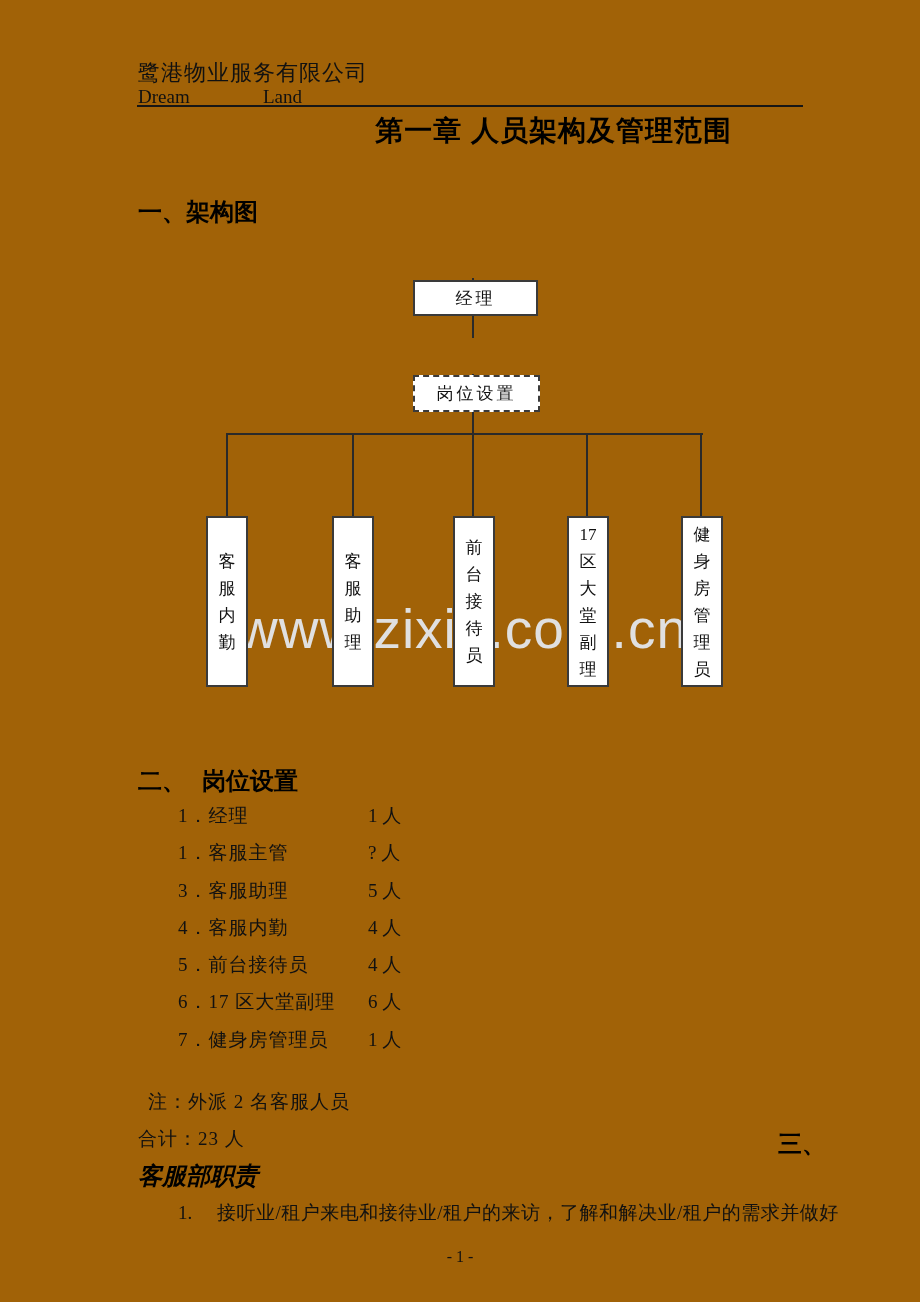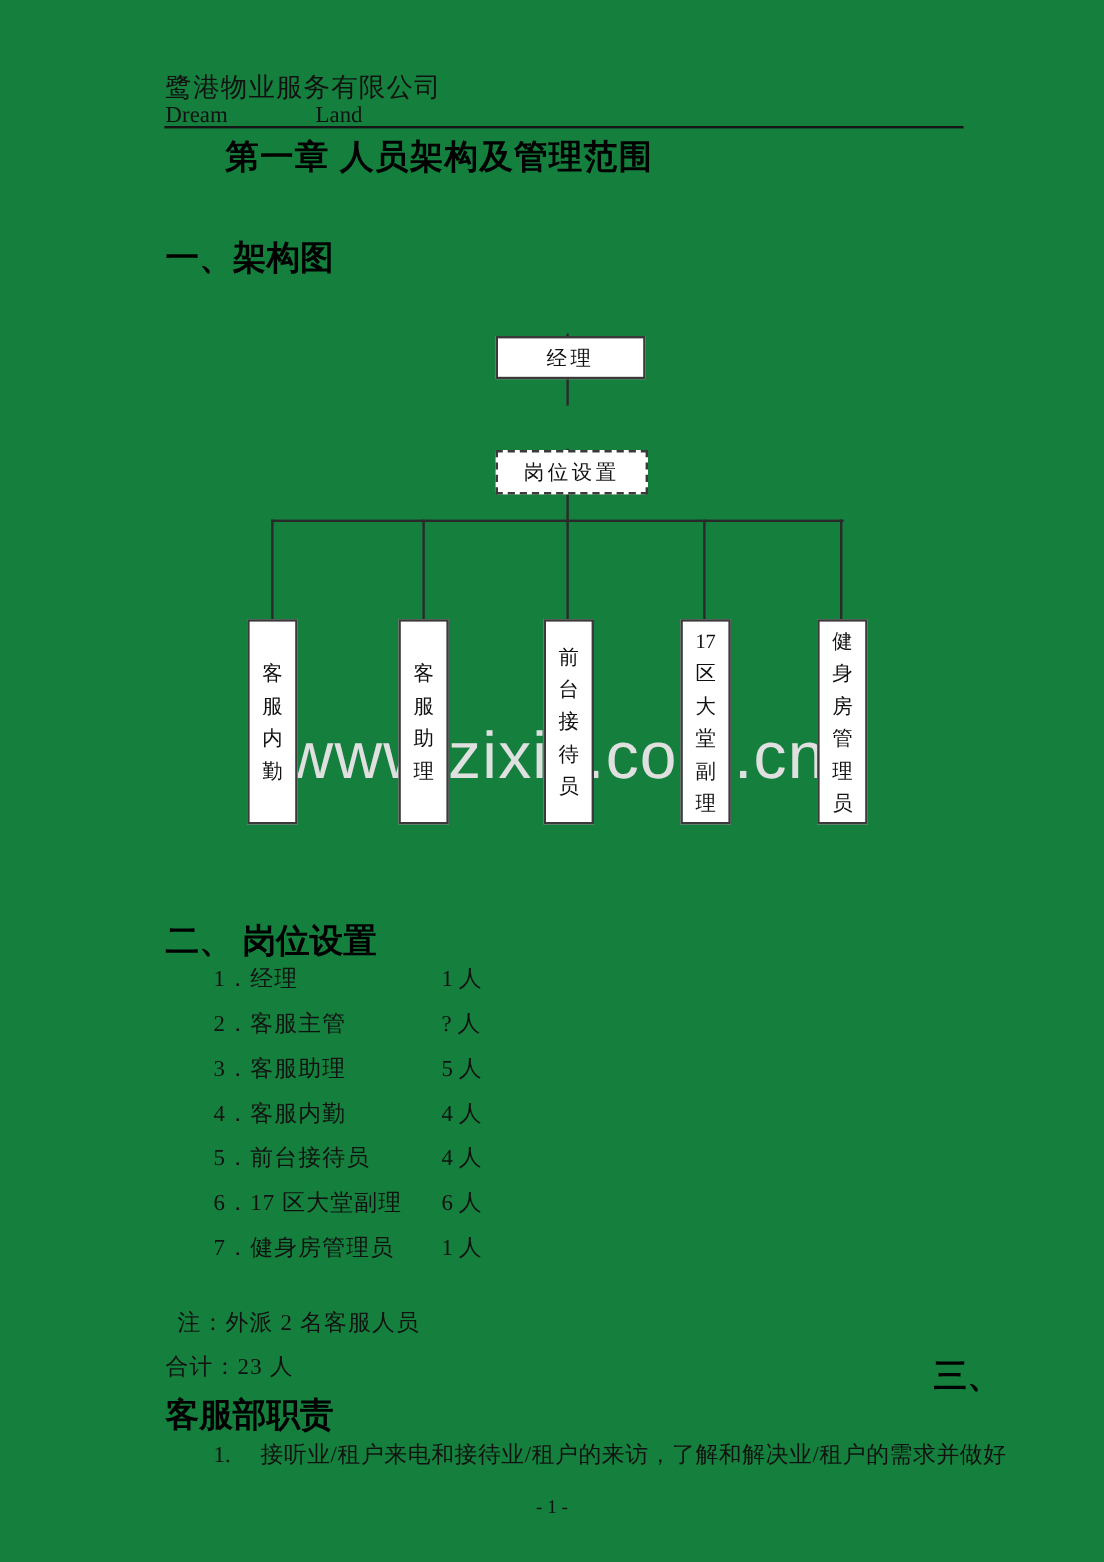--- a/index.html
+++ b/index.html
@@ -2,44 +2,44 @@
 <html><head>
 <meta charset="utf-8">
 <style>
   * { margin: 0; padding: 0; box-sizing: border-box; }
   html, body { background: #888; }
   .page {
     position: relative;
     width: 920px;
     height: 1302px;
     margin: 0 auto;
-    background: #15803d;
+    background: #a16207;
     overflow: hidden;
     font-family: "Liberation Serif", "DejaVu Serif", serif;
     color: #111;
   }
   .abs { position: absolute; }
 
   
   .company-cn { left: 138px; top: 58px; font-size: 22px; letter-spacing: 1px; }
   .company-en-left  { left: 138px; top: 86px; font-size: 19px; }
   .company-en-right { left: 263px; top: 86px; font-size: 19px; }
   .header-rule { left: 137px; top: 105px; width: 666px; height: 2px; background: #161616; }
 
   
   .doc-title {
     left: 0; top: 112px; width: 732px;
-    text-align: center;
+    text-align: right;
     font-family: "Liberation Sans", "DejaVu Sans", sans-serif;
     font-weight: bold; font-size: 28px; letter-spacing: 1px; color: #000;
   }
 
   .sec-heading {
     font-family: "Liberation Sans", "DejaVu Sans", sans-serif;
-    font-weight: bold; font-size: 28px; color: #000;
+    font-weight: bold; font-size: 24px; color: #000;
   }
   .sec1-heading { left: 138px; top: 196px; }
 
   
   .org-box {
     position: absolute;
     background: #fff;
     border: 2px solid #3a3a3a;
     display: flex; align-items: center; justify-content: center;
     font-size: 17px; letter-spacing: 3px;
@@ -78,21 +78,21 @@
   .sec2-text { left: 202px; top: 765px; }
   .pos-list { left: 178px; top: 803px; width: 400px; }
   .pos-row { position: relative; height: 37.3px; font-size: 19px; }
   .pos-label { position: absolute; left: 0; letter-spacing: 1px; }
   .pos-count { position: absolute; left: 190px; }
   .note-line  { left: 148px; top: 1057px; font-size: 19px; letter-spacing: 1px; margin-top: 32px; }
   .total-line { left: 138px; top: 1126px; font-size: 19px; letter-spacing: 1px; }
 
   
   .sec3-num { left: 778px; top: 1128px; }
-  .sec3-heading { left: 138px; top: 1160px; }
+  .sec3-heading { left: 138px; top: 1160px; font-style: italic; }
   .duty-list { left: 178px; top: 1198px; width: 660px; }
   .duty-row { position: relative; font-size: 19px; line-height: 30px; white-space: nowrap; }
   .duty-num { position: absolute; left: 0; }
   .duty-text { display: block; margin-left: 39px; letter-spacing: 0.5px; }
 
   .page-number { left: 0; top: 1248px; width: 920px; text-align: center; font-size: 16px; }
 </style>
 </head>
 <body>
 
@@ -170,21 +170,21 @@
   </div>
 
   <div class="abs sec-heading sec2-num">二、</div>
   <div class="abs sec-heading sec2-text">岗位设置</div>
   <div class="abs pos-list" id="position-list">
       <div class="pos-row">
         <span class="pos-label">1．经理</span>
         <span class="pos-count">1 人</span>
       </div>
       <div class="pos-row">
-        <span class="pos-label">2．客服主管</span>
+        <span class="pos-label">1．客服主管</span>
         <span class="pos-count">? 人</span>
       </div>
       <div class="pos-row">
         <span class="pos-label">3．客服助理</span>
         <span class="pos-count">5 人</span>
       </div>
       <div class="pos-row">
         <span class="pos-label">4．客服内勤</span>
         <span class="pos-count">4 人</span>
       </div>

